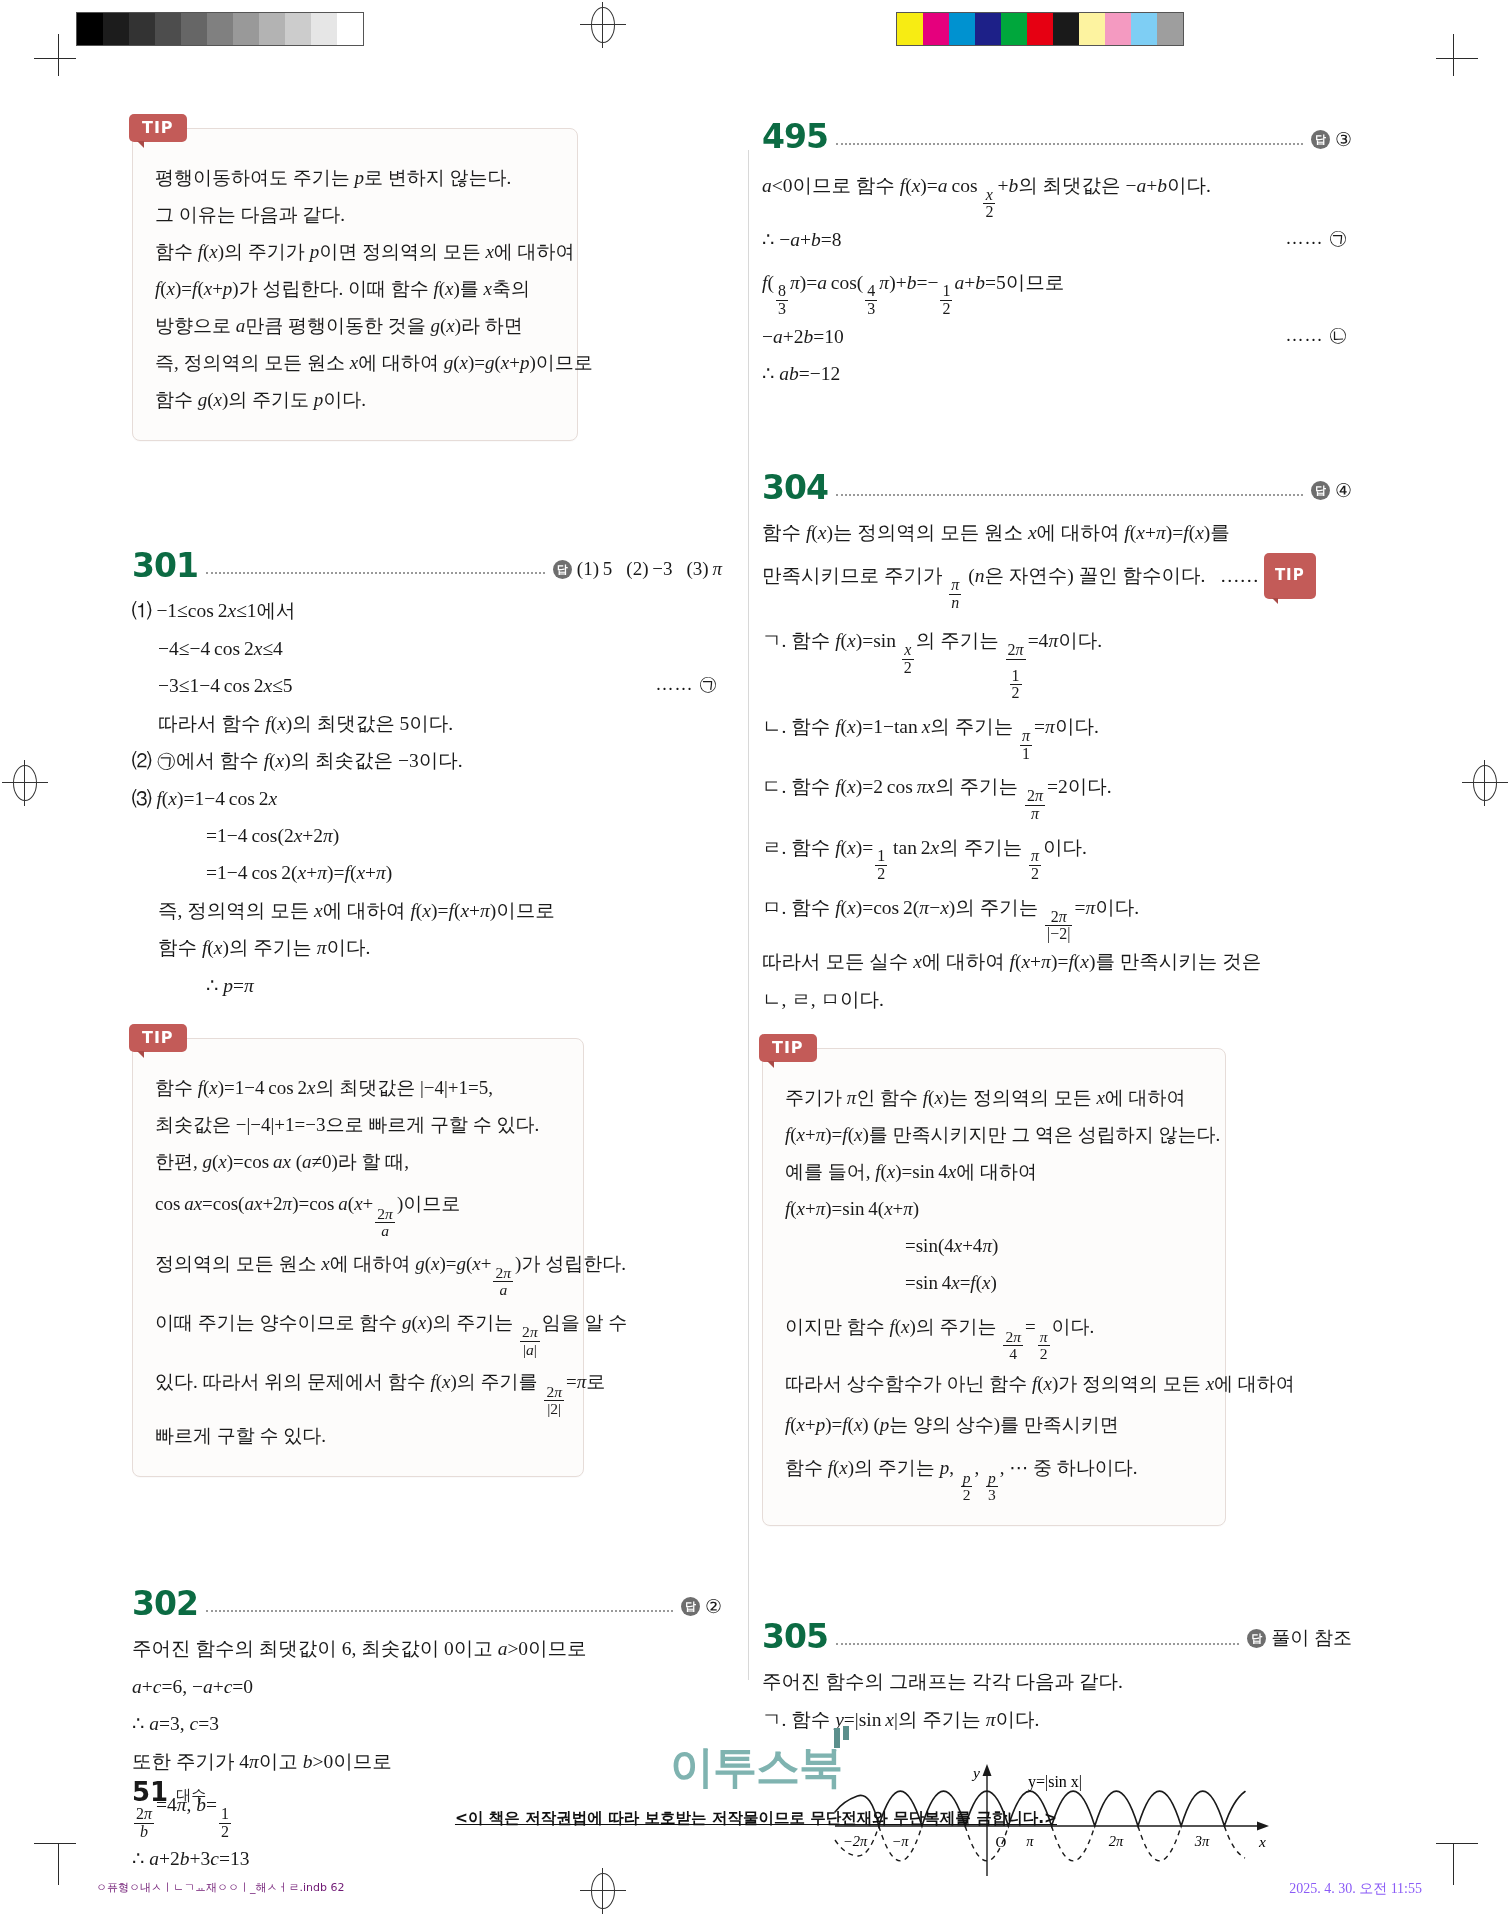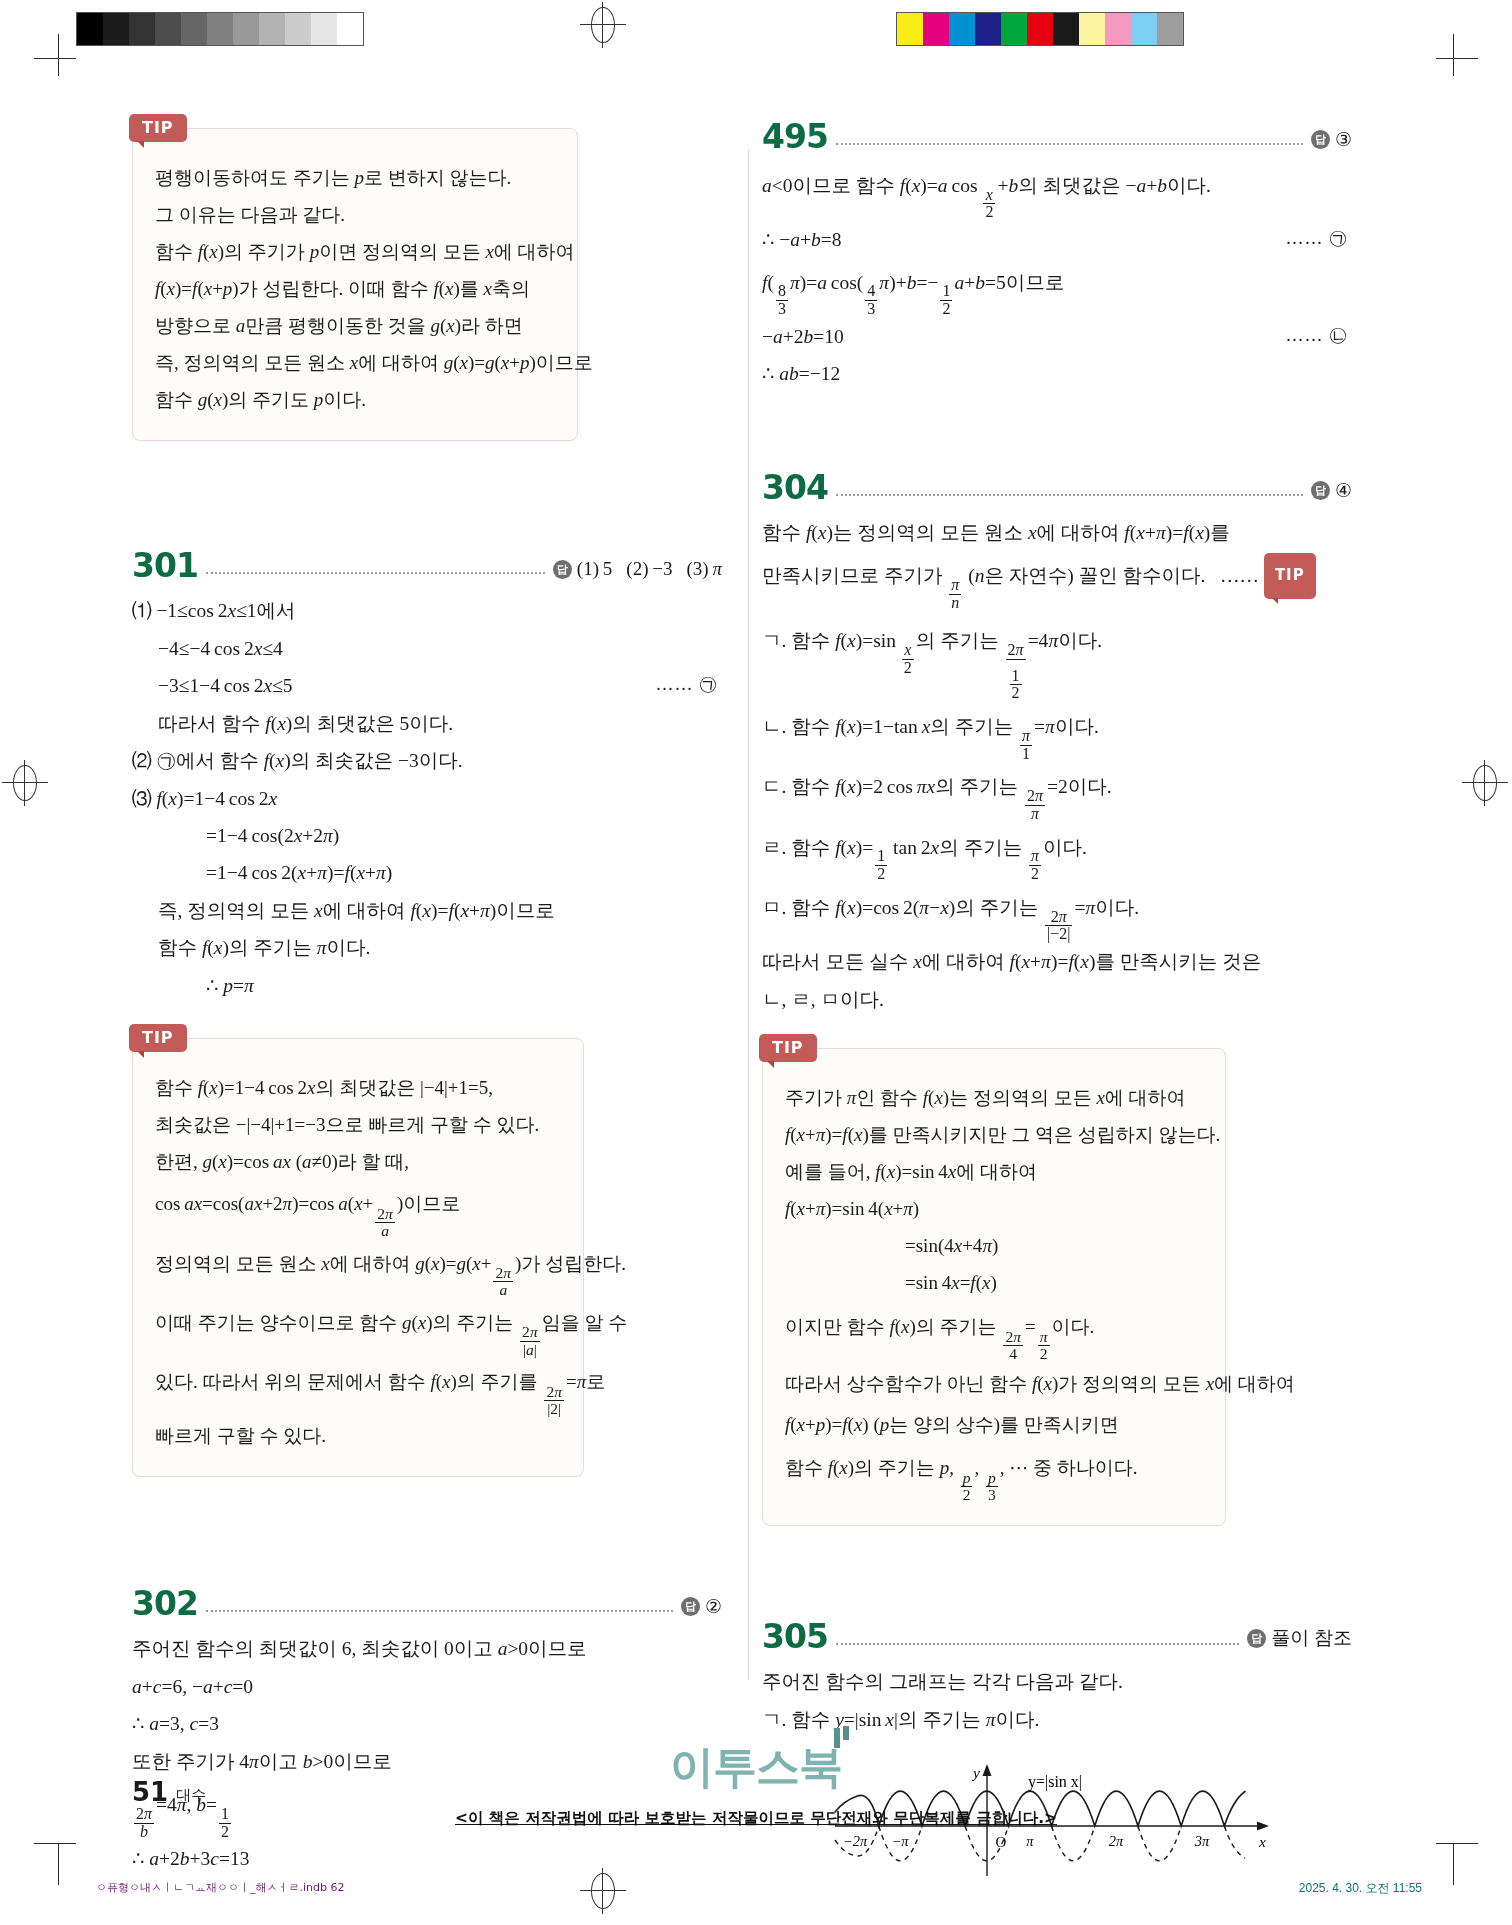--- a/index.html
+++ b/index.html
@@ -99,22 +99,22 @@
   .logo .mark{display:inline-block;position:relative;}
   .logo .txt{font-family:"DejaVu Sans","Liberation Sans",sans-serif;
              font-weight:bold;font-size:44px;color:#7fb3b0;letter-spacing:-1px;}
   .copyright{position:absolute;left:0;right:0;top:1808px;text-align:center;
              font-family:"DejaVu Sans","Liberation Sans",sans-serif;
              font-size:15.5px;font-weight:bold;color:#111;text-decoration:underline;}
 
   .printbar{position:absolute;left:0;right:0;top:1880px;height:30px;}
   .printbar .fname{position:absolute;left:96px;top:0;font-size:11px;
      font-family:"DejaVu Sans","Liberation Sans",sans-serif;color:#701a75;white-space:nowrap;}
-  .printbar .tstamp{position:absolute;right:90px;top:0;font-size:12px;
-     font-family:Liberation Sans, sans-serif;color:#0f766e;white-space:nowrap;}
+  .printbar .tstamp{position:absolute;right:90px;top:0;font-size:14px;
+     font-family:Liberation Serif, serif;color:#8b5cf6;white-space:nowrap;}
 </style>
 </head>
 <body>
 
 <div class="calib greybar">
   <div style="background:#000000"></div>
     <div style="background:#1c1c1c"></div>
   <div style="background:#333333"></div>
     <div style="background:#4d4d4d"></div>
   <div style="background:#666666"></div>

